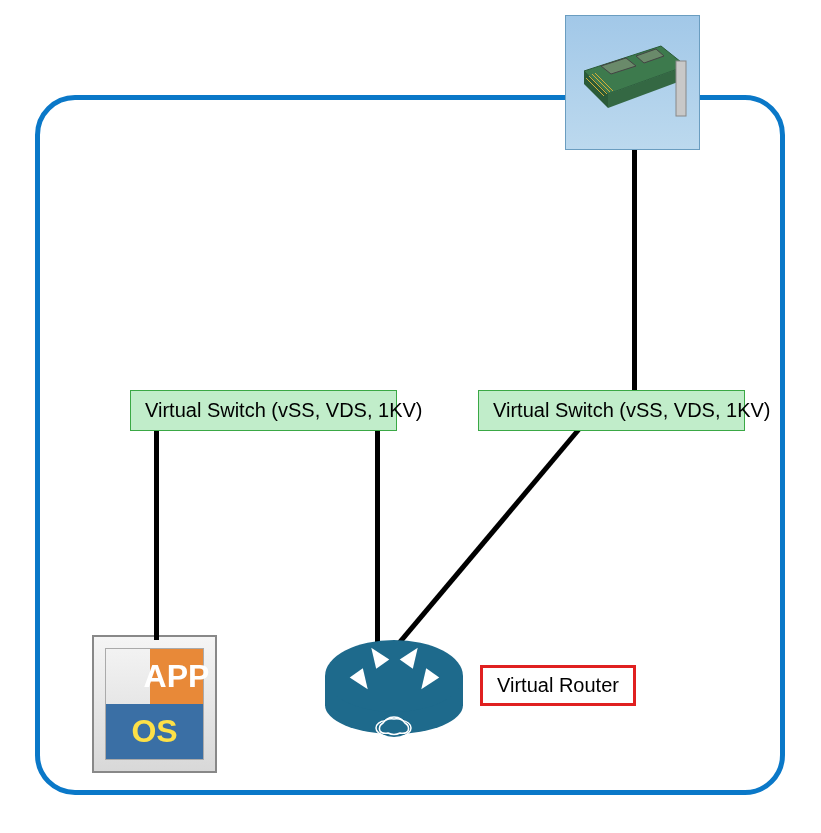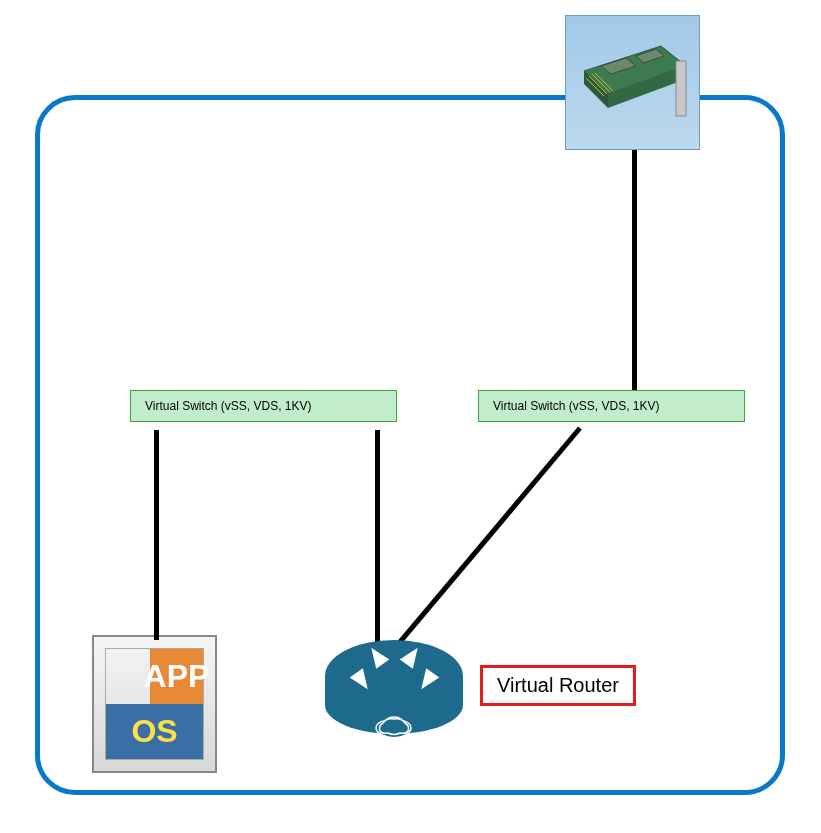--- a/index.html
+++ b/index.html
@@ -28,21 +28,21 @@
       height: 135px;
       background: linear-gradient(180deg, #a2c8e8 0%, #bcd9ee 100%);
       border: 1px solid #6a9dc0;
       z-index: 10;
     }
     .vswitch {
       position: absolute;
       background: #c1edca;
       border: 1px solid #3aa845;
       padding: 8px 14px;
-      font-size: 12px;
+      font-size: 20px;
       z-index: 5;
       white-space: nowrap;
     }
     .vswitch-left {
       left: 130px;
       top: 390px;
       width: 267px;
     }
     .vswitch-right {
       left: 478px;

